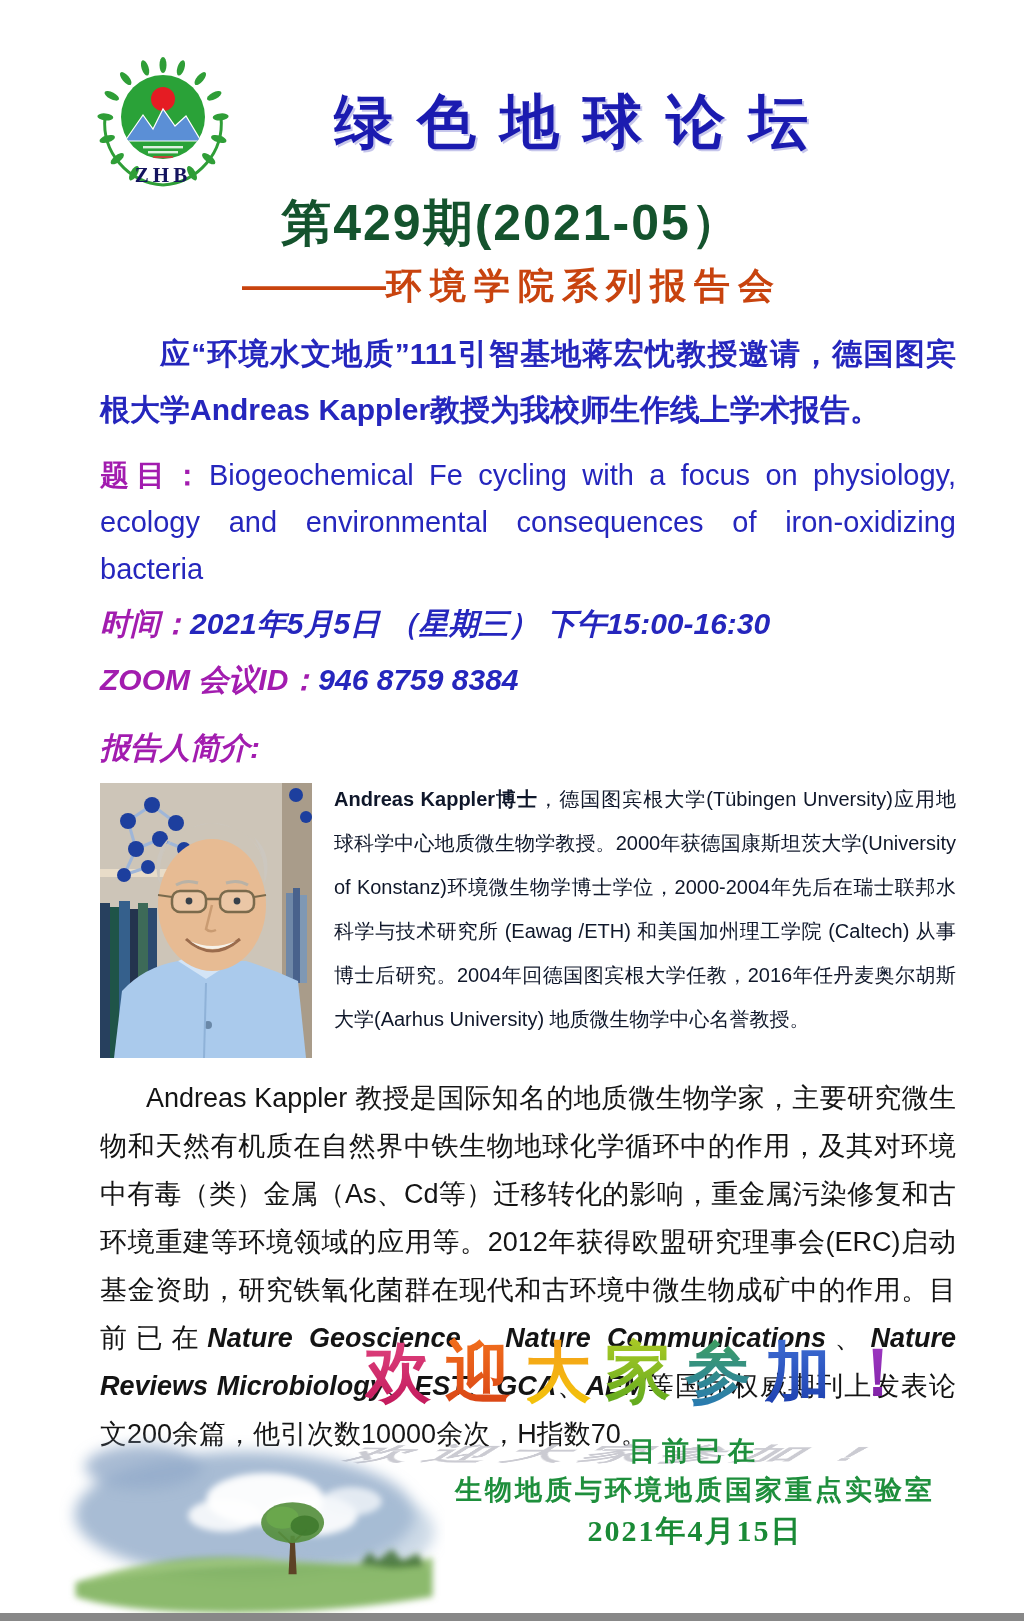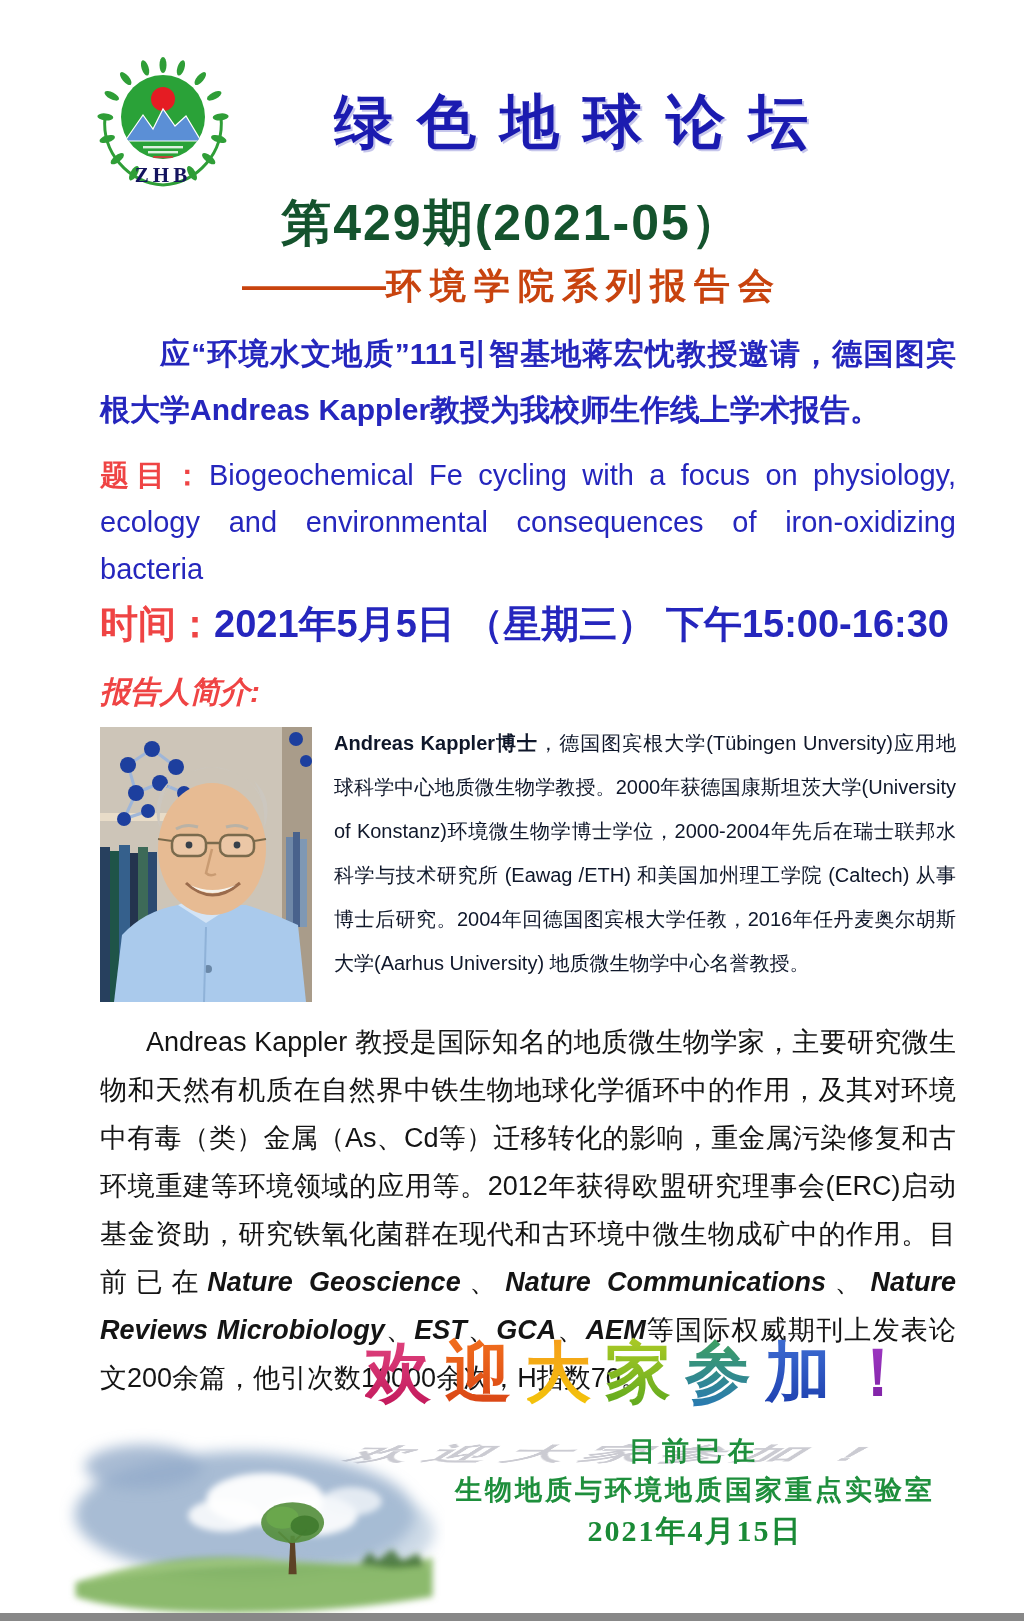--- a/index.html
+++ b/index.html
@@ -26,24 +26,24 @@
   }
   .series .dash{letter-spacing:0;}
   .series .stxt{letter-spacing:8px;}
   
   .content{position:absolute;left:100px;top:326px;width:856px;}
   .intro{
     margin:0 0 14px 0;font-size:30px;font-weight:bold;color:#2526bd;
     line-height:56px;text-align:justify;text-indent:2em;
   }
   .topic{margin:0 0 8px 0;font-size:29px;line-height:47px;text-align:justify;}
-  .label-red{color:#ef4444;font-weight:bold;}
+  .label-red{color:#a21caf;font-weight:bold;}
   .blue-txt{color:#2526bd;font-weight:bold;}
   .topic .blue-txt{font-weight:normal;font-size:29px;}
-  .line{margin:0 0 10px 0;font-size:38px;line-height:46px;white-space:nowrap;}
+  .line{margin:0 0 10px 0;font-size:30px;line-height:46px;white-space:nowrap;font-style:italic;}
   .line .val{color:#2526bd;}
   .speaker-label{margin:26px 0 16px 0;font-size:30px;line-height:38px;font-style:italic;}
   .speaker-row{display:flex;gap:22px;align-items:flex-start;}
   .photo{flex:0 0 212px;width:212px;height:275px;}
   .bio{
     flex:1;margin:-6px 0 0 0;font-size:20px;line-height:44px;
     color:#0f172a;text-align:justify;
   }
   .bio b{font-weight:bold;}
   .para2{
@@ -128,20 +128,21 @@
   <div class="series"><span class="dash">————</span><span class="stxt">环境学院系列报告会</span></div>
 
   <div class="content">
 
     <p class="intro">应“环境水文地质”111引智基地蒋宏忱教授邀请，德国图宾根大学Andreas Kappler教授为我校师生作线上学术报告。</p>
 
     <p class="topic"><span class="label-red">题目</span><span class="label-red">：</span><span class="blue-txt">Biogeochemical Fe cycling with a focus on physiology, ecology and environmental consequences of iron-oxidizing bacteria</span></p>
 
     <p class="line"><span class="label-red">时间</span><span class="label-red">：</span><span class="val blue-txt">2021年5月5日 （星期三） 下午15:00-16:30</span></p>
 
+    <p class="line"><span class="label-red">ZOOM 会议ID</span><span class="label-red">：</span><span class="val blue-txt">946 8759 8384</span></p>
 
     <p class="speaker-label label-red">报告人简介:</p>
 
     <div class="speaker-row">
 
       <svg class="photo" viewBox="0 0 212 275">
         <rect width="212" height="275" fill="#cdc5b8"></rect>
         <rect x="0" y="86" width="150" height="8" fill="#e8dcc8"></rect>
         <rect x="182" y="0" width="30" height="275" fill="#a99c8a"></rect>
         <g>

